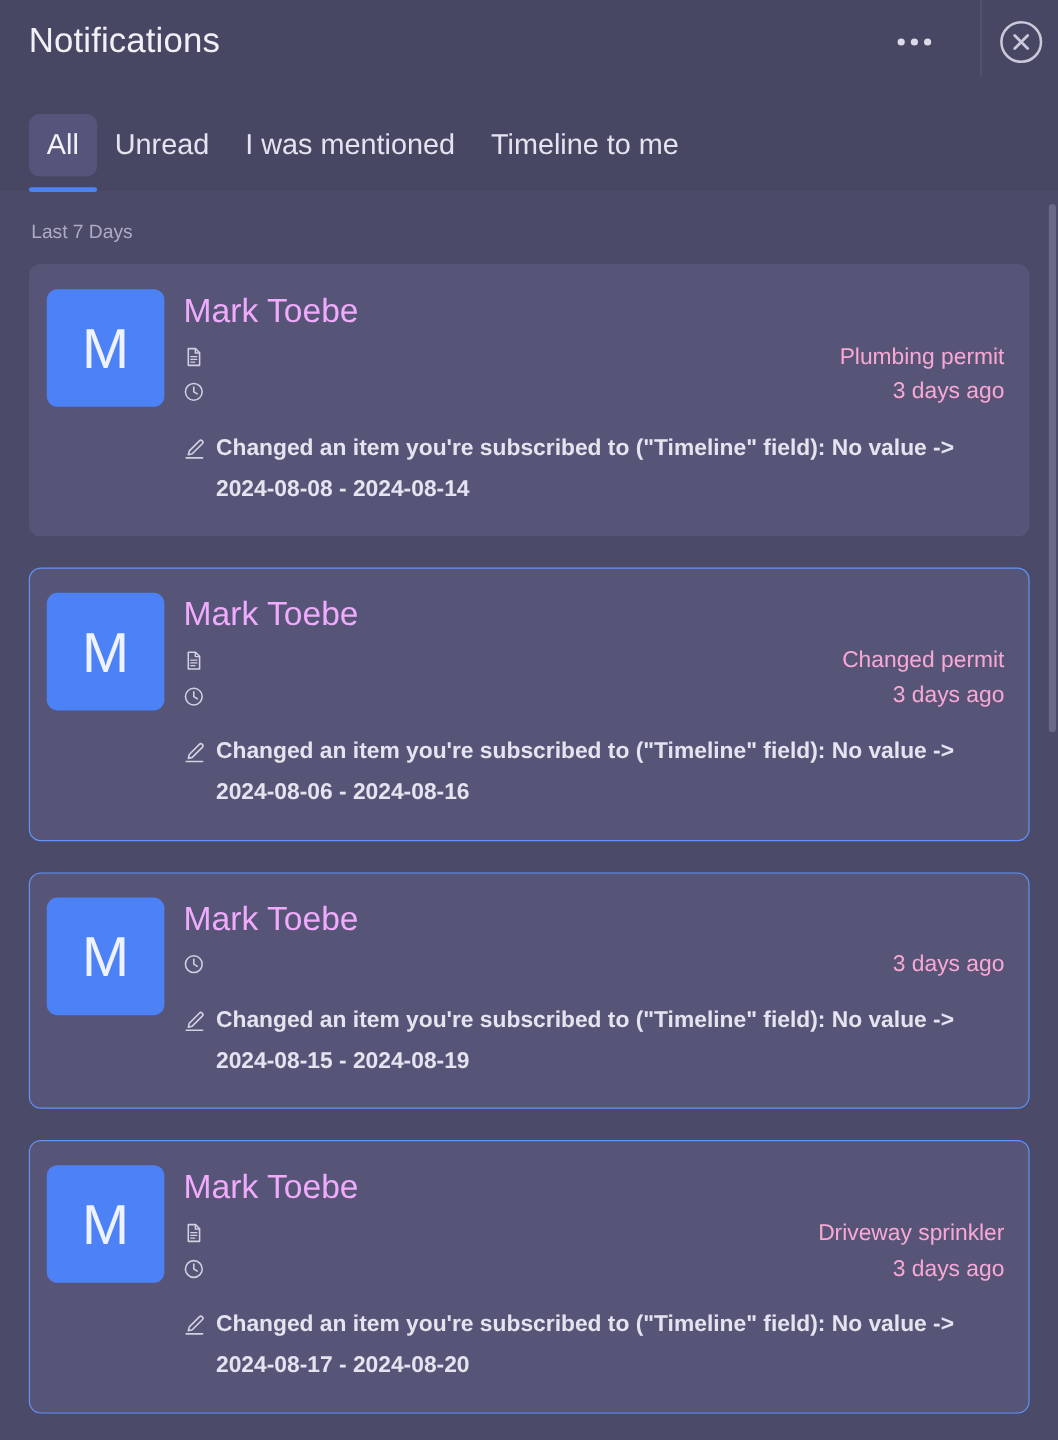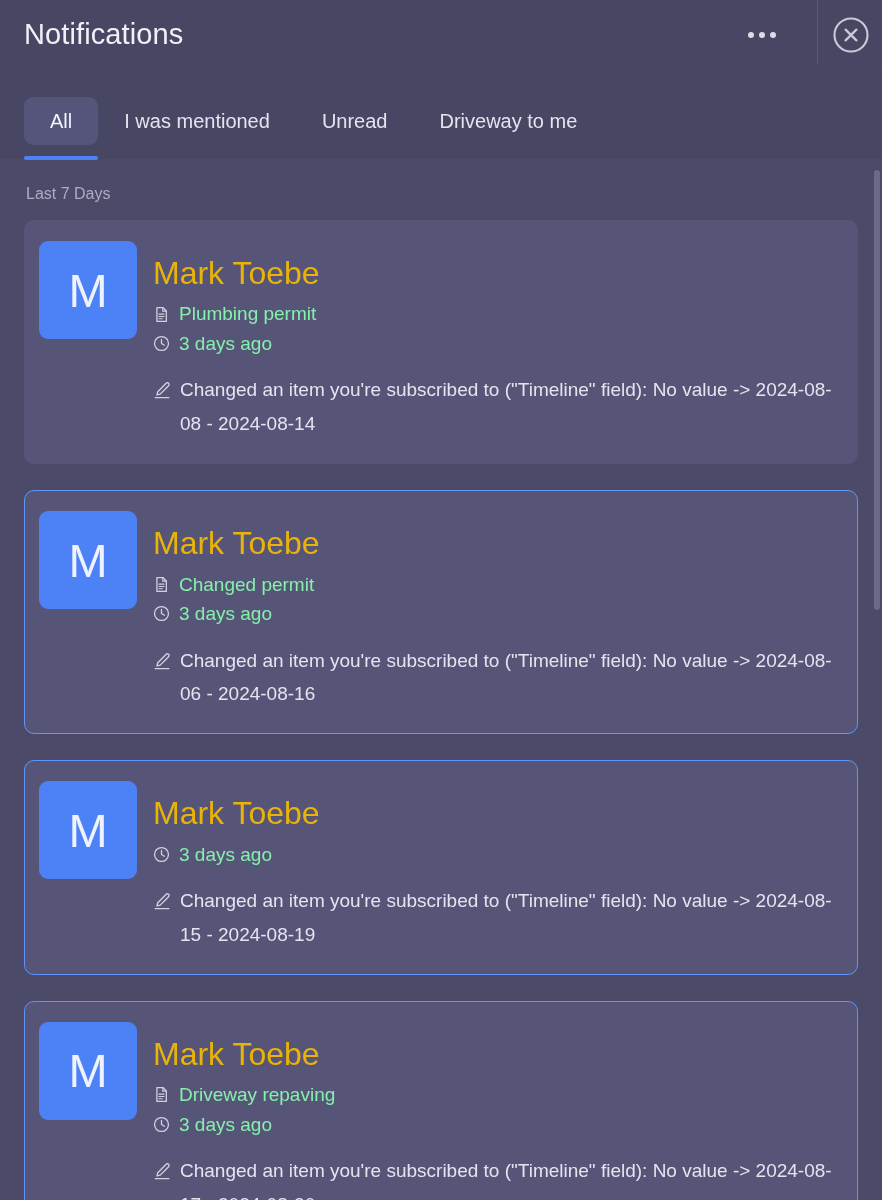--- a/index.html
+++ b/index.html
@@ -104,23 +104,23 @@
 
   .tab {
     position: relative;
     height: 78px;
     display: flex;
     align-items: center;
     cursor: pointer;
   }
 
   .tab-label {
-    font-size: 20px;
+    font-size: 24px;
     color: #e4e4f0;
-    padding: 14px 26px;
+    padding: 14px 15px;
     border-radius: 9px;
     line-height: 1;
     white-space: nowrap;
   }
 
   .tab.active .tab-label {
     background: #55547a;
     color: #f2f2f8;
   }
 
@@ -184,52 +184,53 @@
     user-select: none;
   }
 
   .notif-body {
     flex: 1;
     min-width: 0;
     padding-top: 1px;
   }
 
   .notif-name {
-    font-size: 32px;
-    color: #eab308;
+    font-size: 28px;
+    color: #f0abfc;
     line-height: 1.2;
     margin-bottom: 8px;
-    margin-top: 12px;
   }
 
   .meta-row {
     display: flex;
     align-items: center;
     gap: 9px;
     font-size: 19px;
-    color: #86efac;
+    color: #f9a8d4;
     line-height: 1.45;
     margin-bottom: 2px;
+    justify-content: space-between;
   }
 
   .meta-row .ico {
     width: 17px;
     height: 17px;
     min-width: 17px;
     display: block;
     opacity: 0.92;
   }
 
   .notif-desc {
     display: flex;
     gap: 9px;
     margin-top: 16px;
     font-size: 19px;
     color: #e4e4f0;
     line-height: 1.78;
+    font-weight: bold;
   }
 
   .notif-desc .ico {
     width: 18px;
     height: 18px;
     min-width: 18px;
     margin-top: 8px;
     display: block;
     opacity: 0.92;
   }
@@ -284,29 +285,29 @@
       </div>
     </div>
   </div>
 
   <div class="tabs-bar">
     <div class="tab active">
       <span class="tab-label">All</span>
       <span class="tab-underline"></span>
     </div>
     <div class="tab">
+      <span class="tab-label">Unread</span>
+
+    </div>
+    <div class="tab">
       <span class="tab-label">I was mentioned</span>
 
     </div>
     <div class="tab">
-      <span class="tab-label">Unread</span>
-
-    </div>
-    <div class="tab">
-      <span class="tab-label">Driveway to me</span>
+      <span class="tab-label">Timeline to me</span>
 
     </div>
   </div>
 
   <div class="list-area">
 
     <div class="section-label">Last 7 Days</div>
 
     <div class="notif-card">
       <div class="avatar">M</div>
@@ -390,21 +391,21 @@
     <div class="notif-card unread">
       <div class="avatar">M</div>
       <div class="notif-body">
         <div class="notif-name">Mark Toebe</div>
         <div class="meta-row">
           <svg class="ico" viewBox="0 0 20 20" fill="none">
             <path d="M4.6 1.8h7.1l4 4v12.4H4.6z" stroke="#dcdcea" stroke-width="1.5" stroke-linejoin="round"></path>
             <path d="M11.5 1.9v4.2h4.1" stroke="#dcdcea" stroke-width="1.4" stroke-linejoin="round"></path>
             <path d="M7 9.6h6M7 12.3h6M7 15h4" stroke="#dcdcea" stroke-width="1.3" stroke-linecap="round"></path>
           </svg>
-          <span>Driveway repaving</span>
+          <span>Driveway sprinkler</span>
         </div>
         <div class="meta-row">
           <svg class="ico" viewBox="0 0 20 20" fill="none">
             <circle cx="10" cy="10" r="8.2" stroke="#dcdcea" stroke-width="1.5"></circle>
             <path d="M10 5.2V10l3.4 2.1" stroke="#dcdcea" stroke-width="1.5" stroke-linecap="round" stroke-linejoin="round"></path>
           </svg>
           <span>3 days ago</span>
         </div>
         <div class="notif-desc">
           <svg class="ico" viewBox="0 0 20 20" fill="none">

